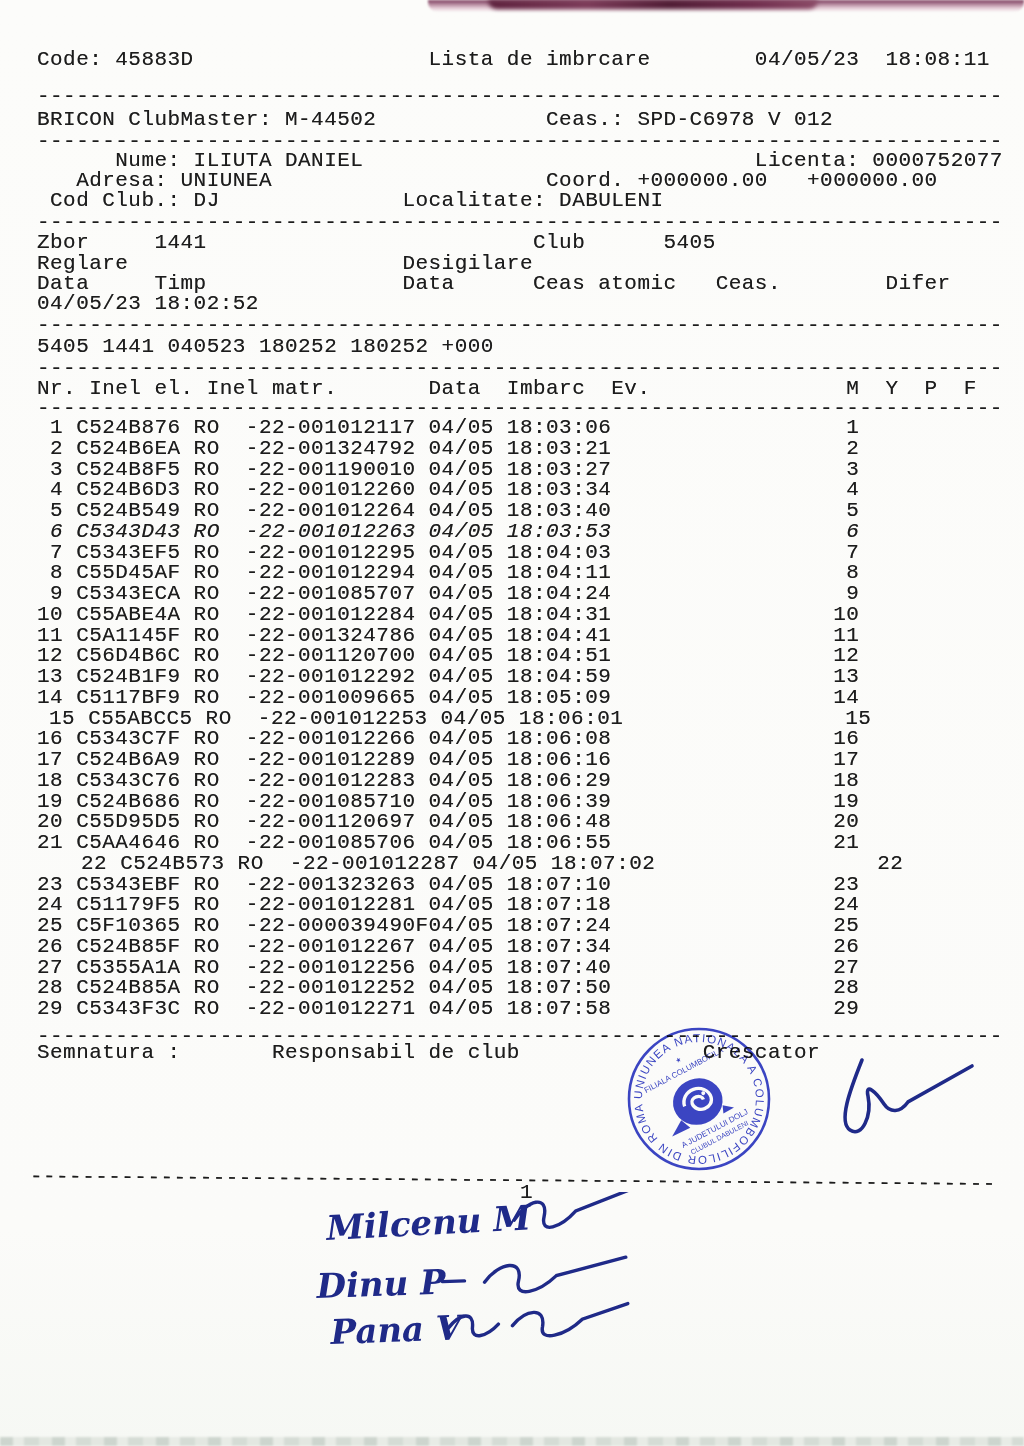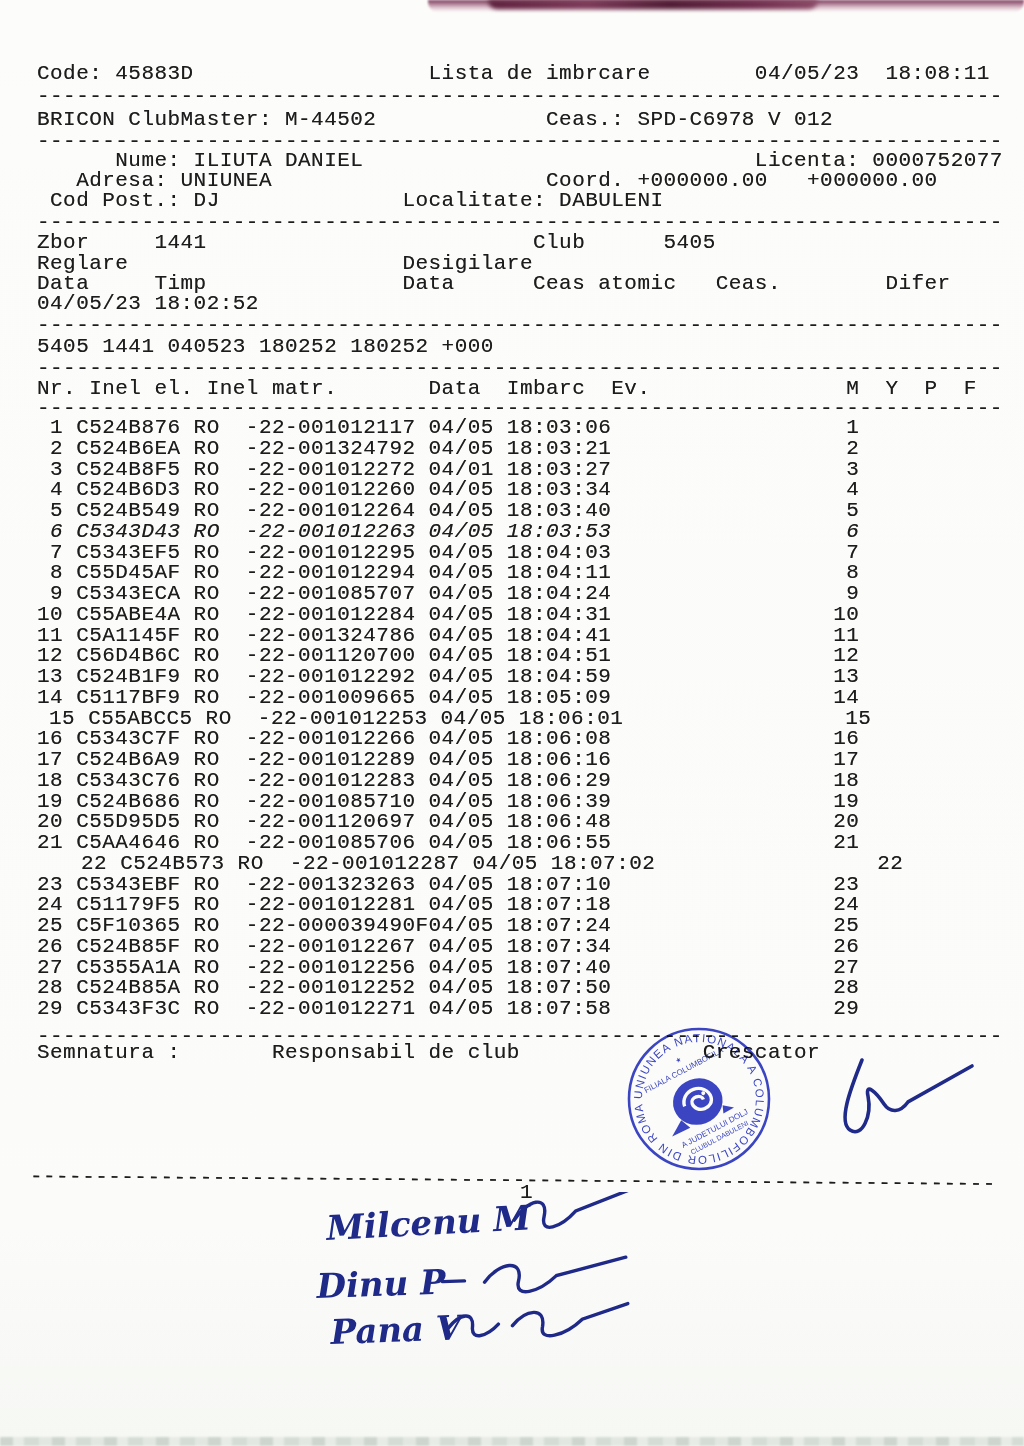--- a/index.html
+++ b/index.html
@@ -57,40 +57,40 @@
 </head>
 <body>
 
 <div class="paper">
 
   <div class="scan-top"></div>
   <div class="scan-top-core"></div>
   <div class="scan-bottom"></div>
 
   <div id="doc-lines">
-      <pre class="doc-line" style="top: 63px; text-align: center;">Code: 45883D                  Lista de imbrcare        04/05/23  18:08:11</pre>
+      <pre class="doc-line" style="top: 49px; text-align: center;">Code: 45883D                  Lista de imbrcare        04/05/23  18:08:11</pre>
       <pre class="doc-line" style="top: 86px;">--------------------------------------------------------------------------</pre>
       <pre class="doc-line" style="top: 109px;">BRICON ClubMaster: M-44502             Ceas.: SPD-C6978 V 012</pre>
       <pre class="doc-line" style="top: 131px;">--------------------------------------------------------------------------</pre>
       <pre class="doc-line" style="top: 150px;">      Nume: ILIUTA DANIEL                              Licenta: 0000752077</pre>
       <pre class="doc-line" style="top: 170px;">   Adresa: UNIUNEA                     Coord. +000000.00   +000000.00</pre>
-      <pre class="doc-line" style="top: 190px;"> Cod Post.: DJ              Localitate: DABULENI</pre>
+      <pre class="doc-line" style="top: 190px;"> Cod Club.: DJ              Localitate: DABULENI</pre>
       <pre class="doc-line" style="top: 212px;">--------------------------------------------------------------------------</pre>
       <pre class="doc-line" style="top: 232px;">Zbor     1441                         Club      5405</pre>
       <pre class="doc-line" style="top: 253px;">Reglare                     Desigilare</pre>
       <pre class="doc-line" style="top: 273px;">Data     Timp               Data      Ceas atomic   Ceas.        Difer</pre>
       <pre class="doc-line" style="top: 293px;">04/05/23 18:02:52</pre>
       <pre class="doc-line" style="top: 315px;">--------------------------------------------------------------------------</pre>
       <pre class="doc-line" style="top: 336px;">5405 1441 040523 180252 180252 +000</pre>
       <pre class="doc-line" style="top: 358px;">--------------------------------------------------------------------------</pre>
       <pre class="doc-line" style="top: 378px;">Nr. Inel el. Inel matr.       Data  Imbarc  Ev.               M  Y  P  F</pre>
       <pre class="doc-line" style="top: 398px;">--------------------------------------------------------------------------</pre>
       <pre class="doc-line" style="top: 417px;"> 1 C524B876 RO  -22-001012117 04/05 18:03:06                  1</pre>
       <pre class="doc-line" style="top: 437.75px;"> 2 C524B6EA RO  -22-001324792 04/05 18:03:21                  2</pre>
-      <pre class="doc-line" style="top: 458.5px;"> 3 C524B8F5 RO  -22-001012272 04/01 18:03:27                  3</pre>
+      <pre class="doc-line" style="top: 458.5px;"> 3 C524B8F5 RO  -22-001190010 04/05 18:03:27                  3</pre>
       <pre class="doc-line" style="top: 479.25px;"> 4 C524B6D3 RO  -22-001012260 04/05 18:03:34                  4</pre>
       <pre class="doc-line" style="top: 500px;"> 5 C524B549 RO  -22-001012264 04/05 18:03:40                  5</pre>
       <pre class="doc-line" style="top: 520.75px; font-style: italic;"> 6 C5343D43 RO  -22-001012263 04/05 18:03:53                  6</pre>
       <pre class="doc-line" style="top: 541.5px;"> 7 C5343EF5 RO  -22-001012295 04/05 18:04:03                  7</pre>
       <pre class="doc-line" style="top: 562.25px;"> 8 C55D45AF RO  -22-001012294 04/05 18:04:11                  8</pre>
       <pre class="doc-line" style="top: 583px;"> 9 C5343ECA RO  -22-001085707 04/05 18:04:24                  9</pre>
       <pre class="doc-line" style="top: 603.75px;">10 C55ABE4A RO  -22-001012284 04/05 18:04:31                 10</pre>
       <pre class="doc-line" style="top: 624.5px;">11 C5A1145F RO  -22-001324786 04/05 18:04:41                 11</pre>
       <pre class="doc-line" style="top: 645.25px;">12 C56D4B6C RO  -22-001120700 04/05 18:04:51                 12</pre>
       <pre class="doc-line" style="top: 666px;">13 C524B1F9 RO  -22-001012292 04/05 18:04:59                 13</pre>

